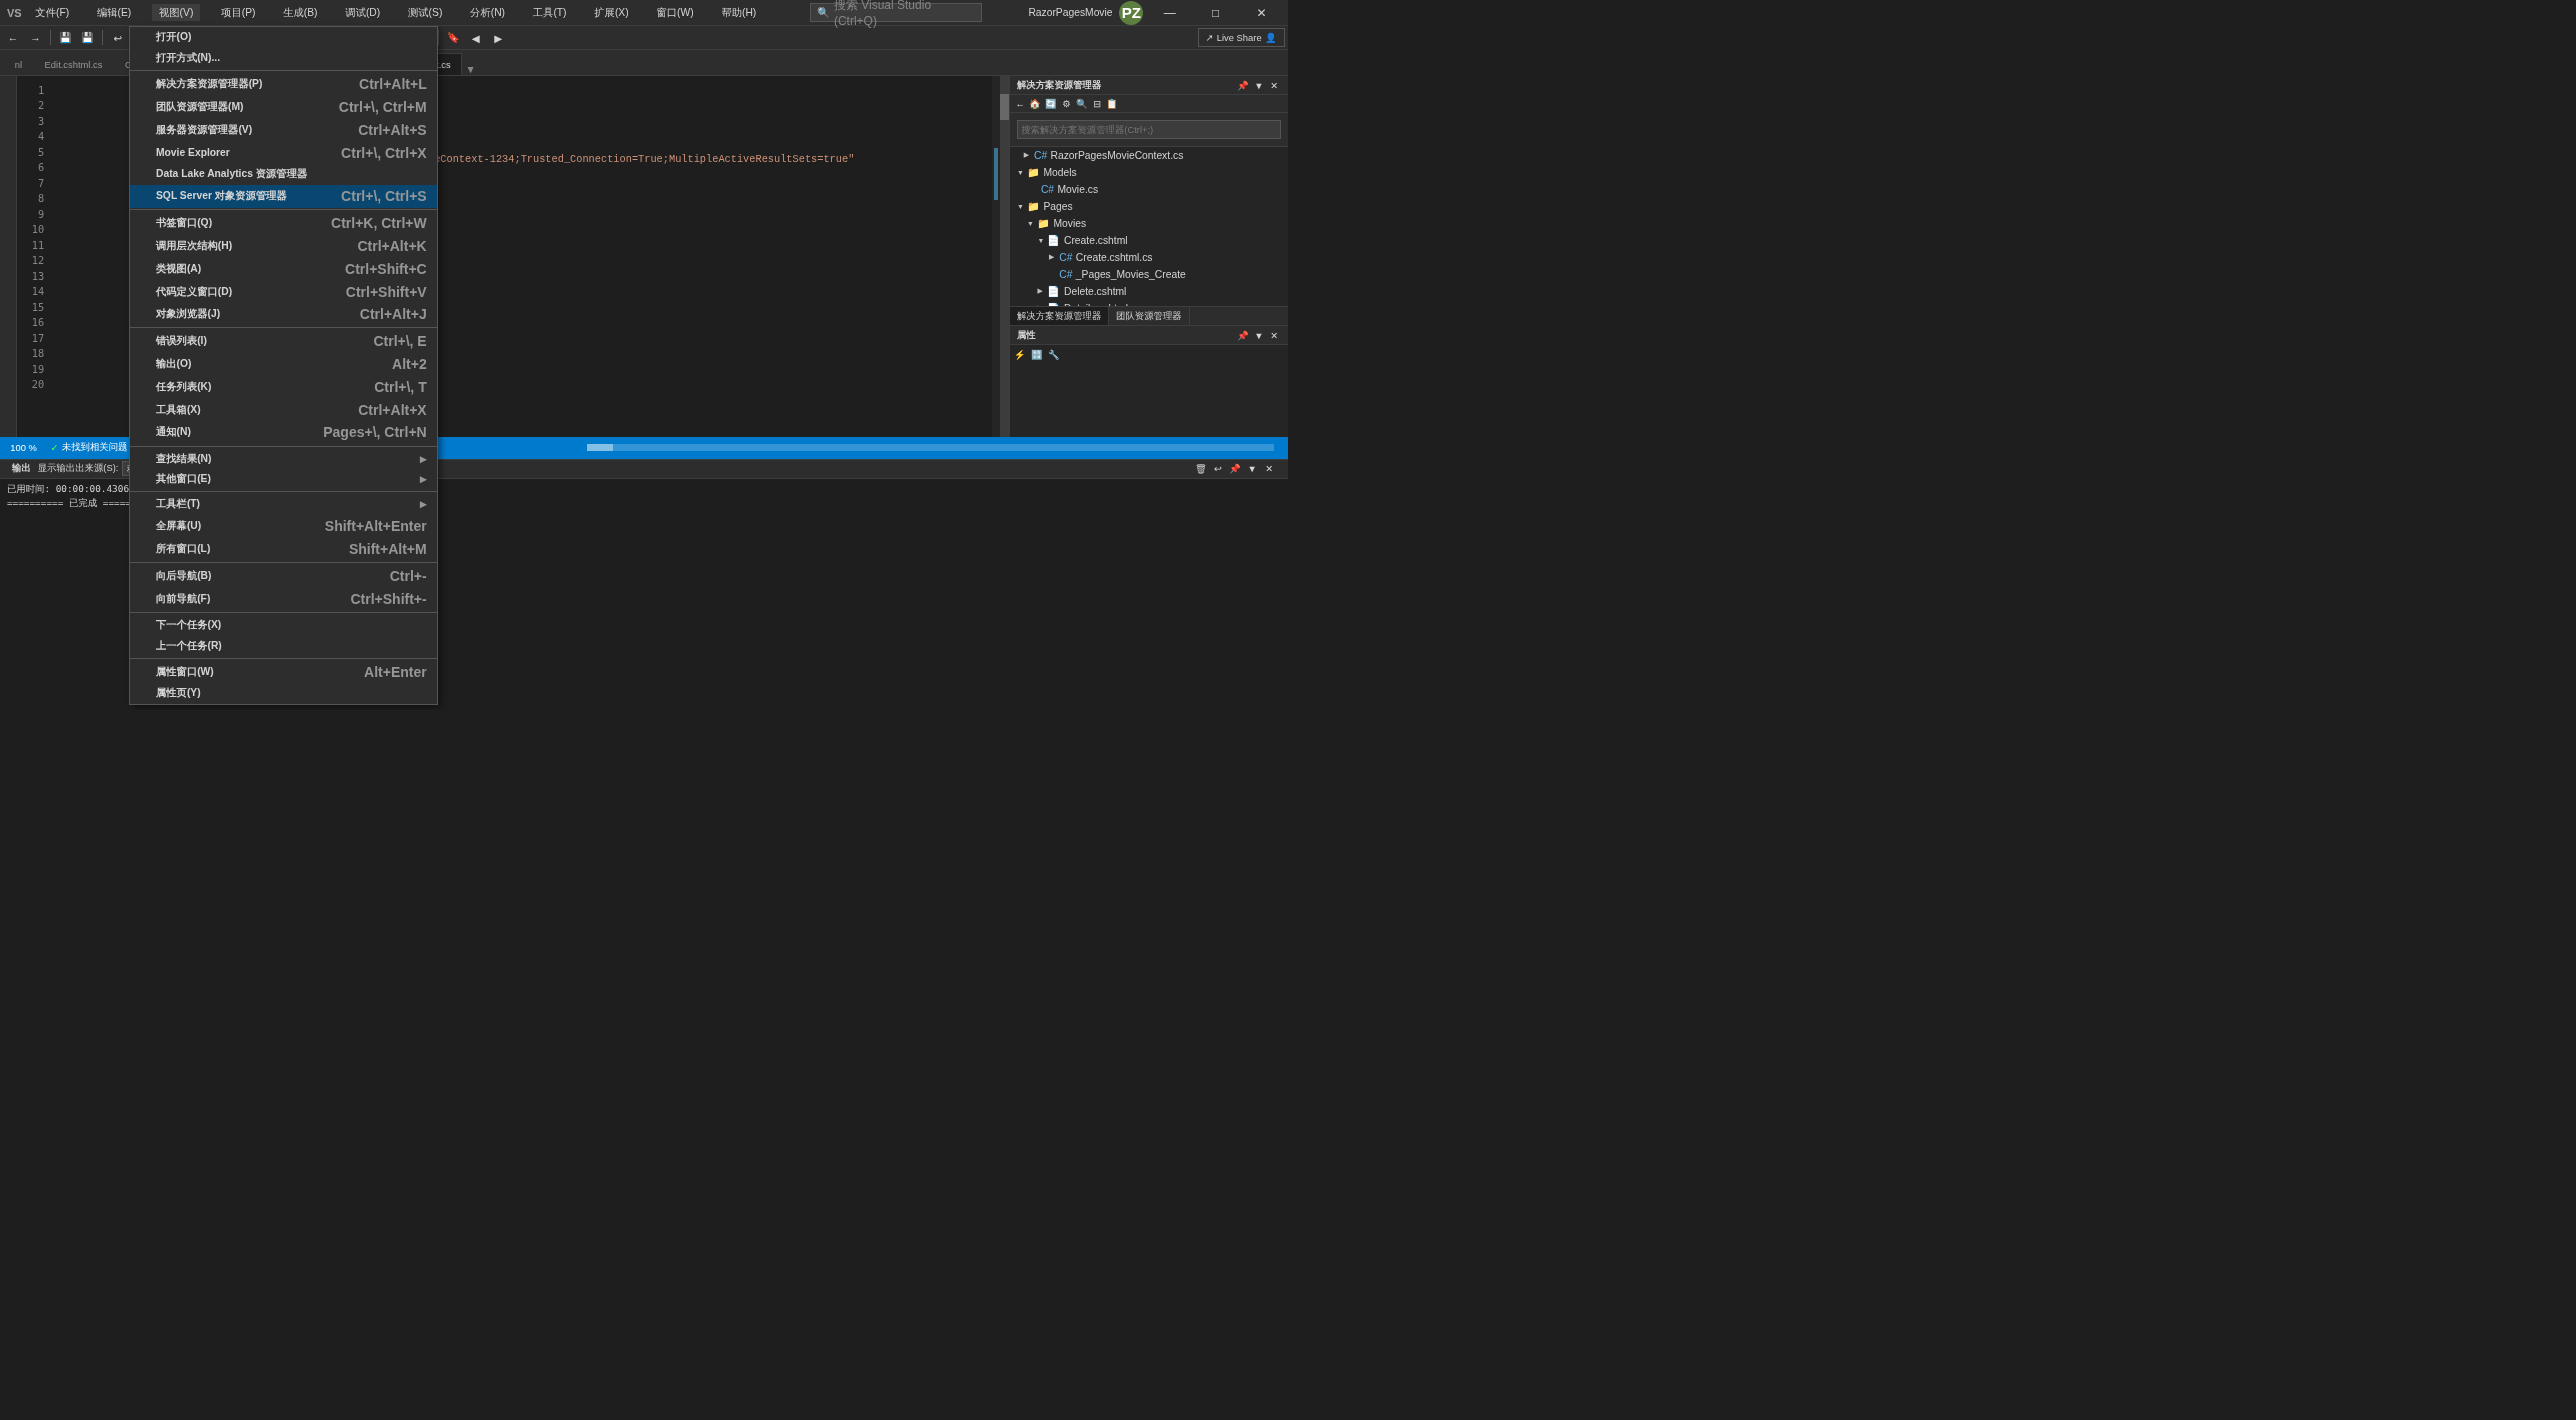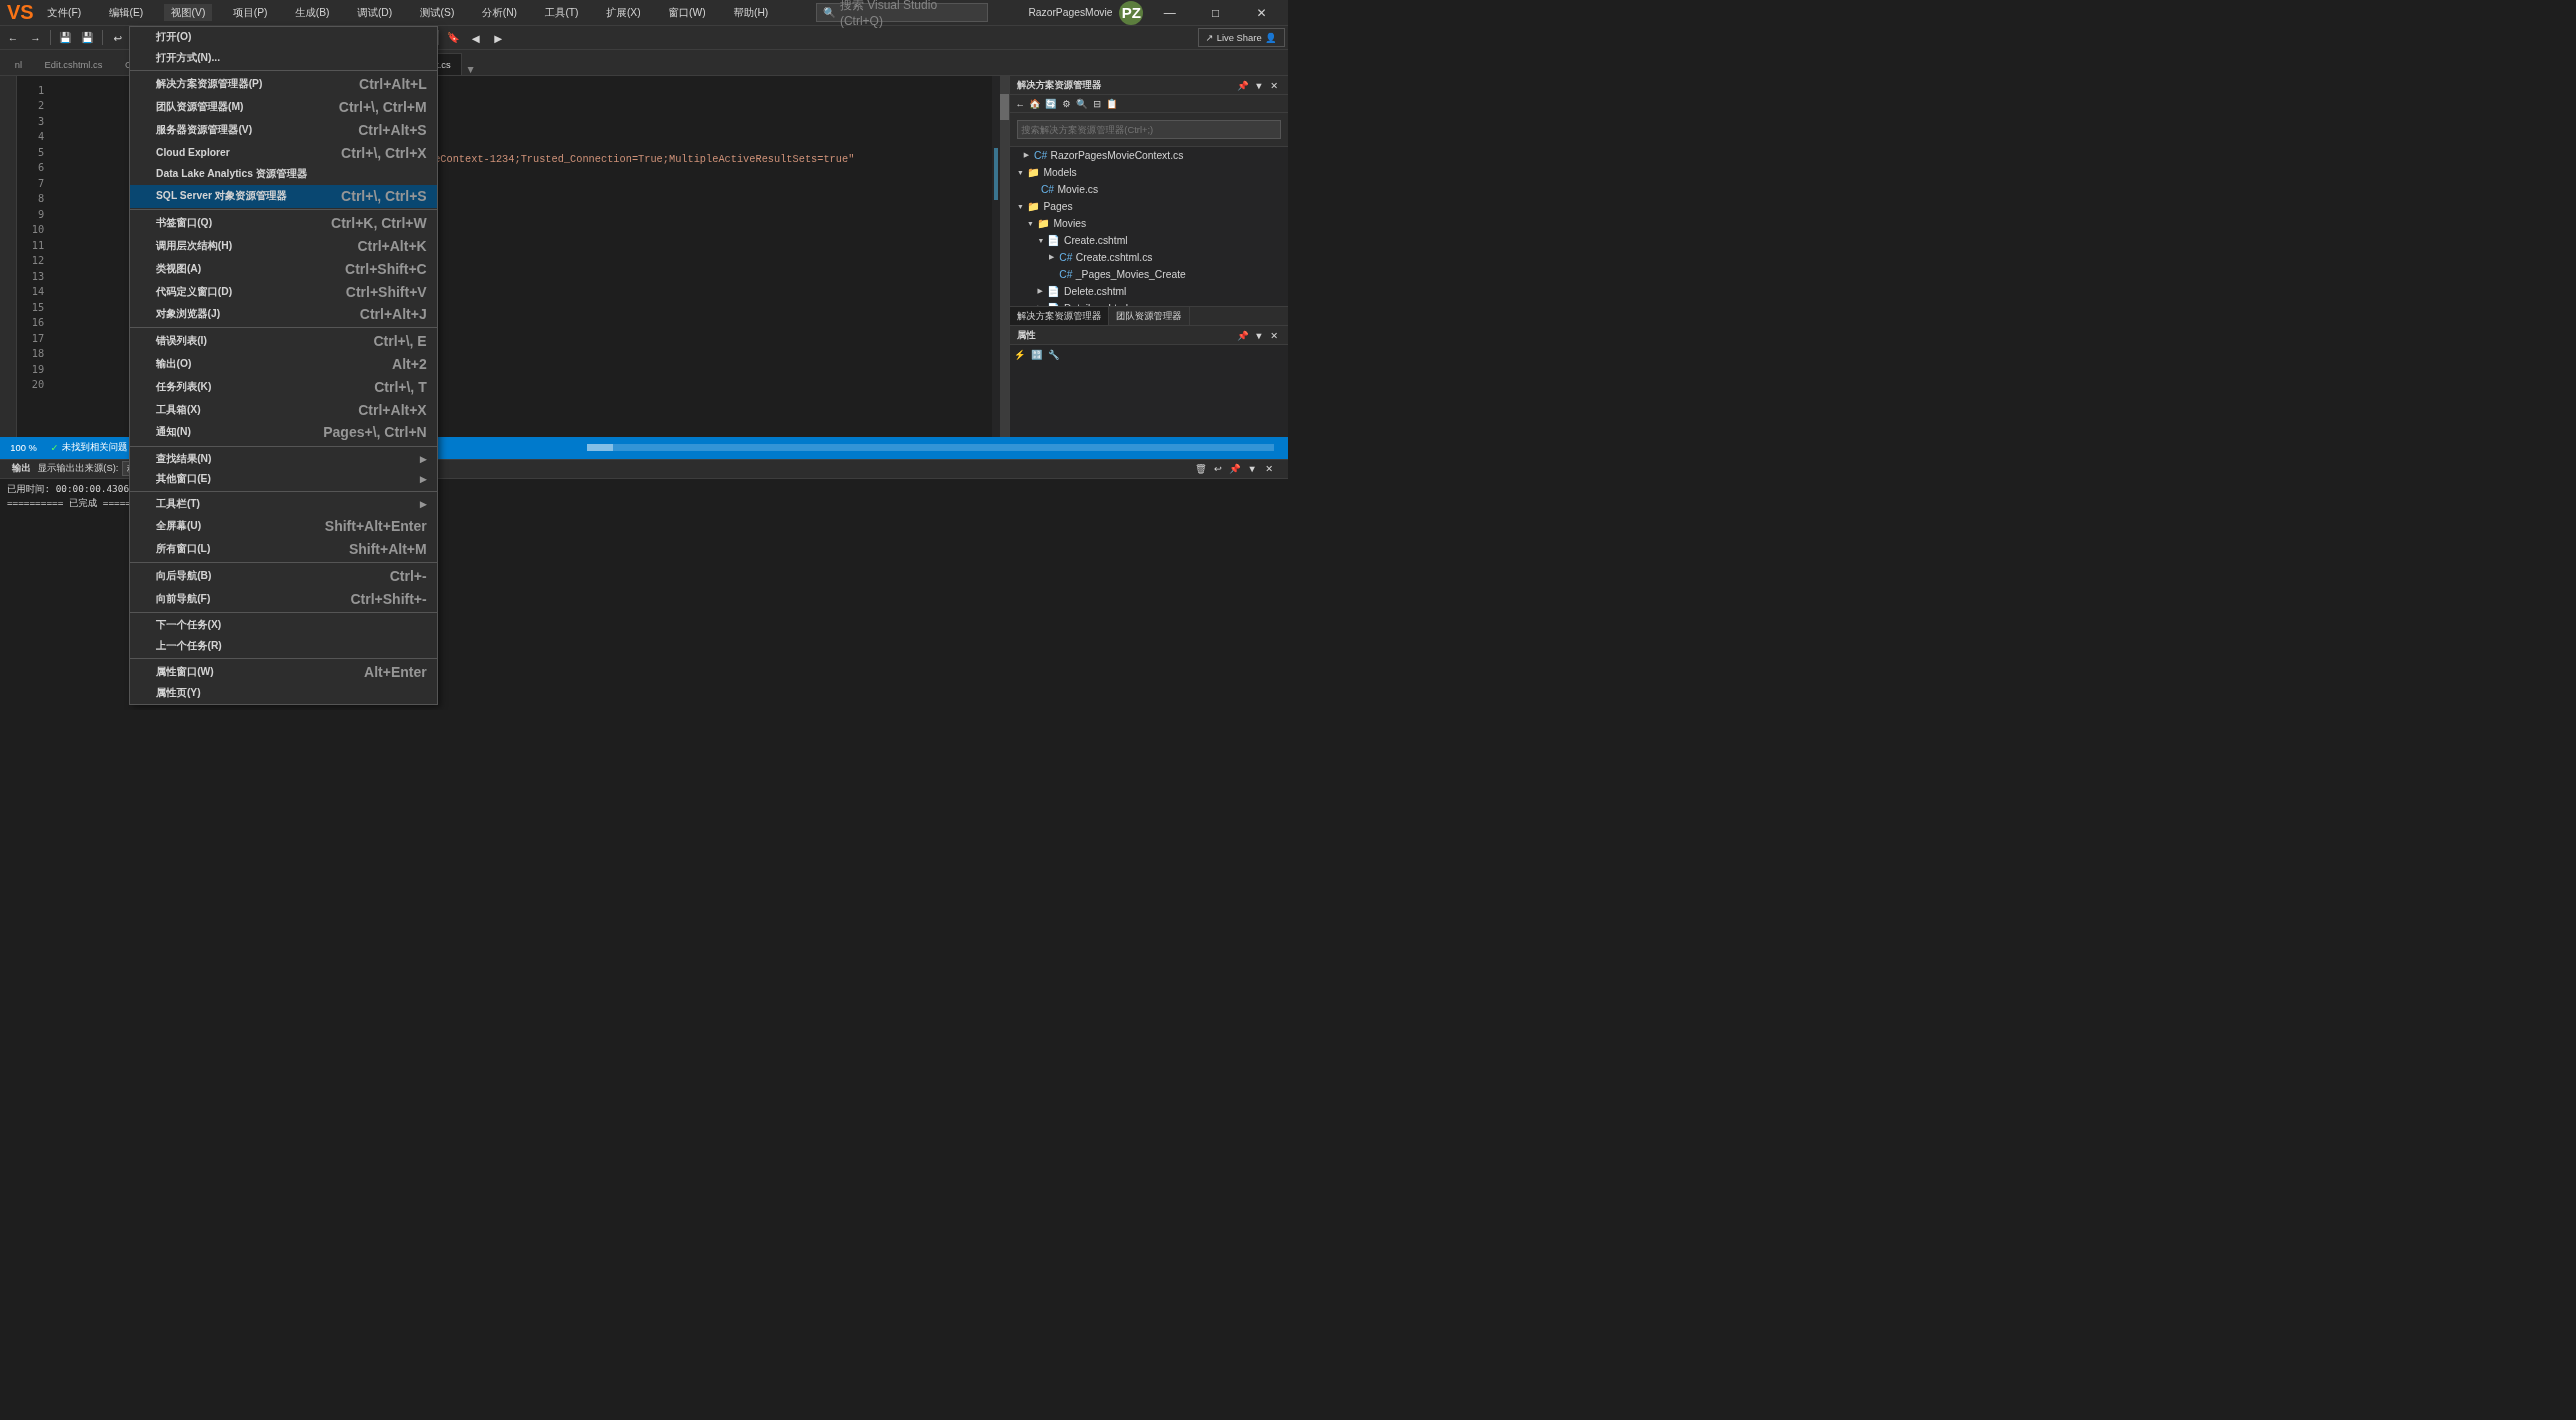--- a/index.html
+++ b/index.html
@@ -397,21 +397,21 @@
     .dropdown-separator {
       height: 0.9px;
       background: #555;
       margin: 1.7px 0;
     }
   </style>
 </head>
 <body>
 
 <div class="title-bar">
-  <span class="title-bar-logo" style="color:#f97316; font-weight:bold; font-size:20px;">VS</span>
+  <span class="title-bar-logo" style="color:#a3a3a3; font-weight:bold; font-size:11px;">VS</span>
   <div class="title-bar-menu">
     <span class="menu-item">文件(F)</span>
     <span class="menu-item">编辑(E)</span>
     <span class="menu-item" style="background:#3d3d3d;">视图(V)</span>
     <span class="menu-item">项目(P)</span>
     <span class="menu-item">生成(B)</span>
     <span class="menu-item">调试(D)</span>
     <span class="menu-item">测试(S)</span>
     <span class="menu-item">分析(N)</span>
     <span class="menu-item">工具(T)</span>
@@ -680,21 +680,21 @@
   </div>
   <div class="dropdown-item">
     <span class="dropdown-item-label">团队资源管理器(M)</span>
     <span class="dropdown-item-shortcut">Ctrl+\, Ctrl+M</span>
   </div>
   <div class="dropdown-item">
     <span class="dropdown-item-label">服务器资源管理器(V)</span>
     <span class="dropdown-item-shortcut">Ctrl+Alt+S</span>
   </div>
   <div class="dropdown-item">
-    <span class="dropdown-item-label">Cloud Explorer</span>
+    <span class="dropdown-item-label">Movie Explorer</span>
     <span class="dropdown-item-shortcut">Ctrl+\, Ctrl+X</span>
   </div>
   <div class="dropdown-item">
     <span class="dropdown-item-label">Data Lake Analytics 资源管理器</span>
   </div>
   <div class="dropdown-item highlighted">
     <span class="dropdown-item-label">SQL Server 对象资源管理器</span>
     <span class="dropdown-item-shortcut">Ctrl+\, Ctrl+S</span>
   </div>
   <div class="dropdown-separator"></div>

